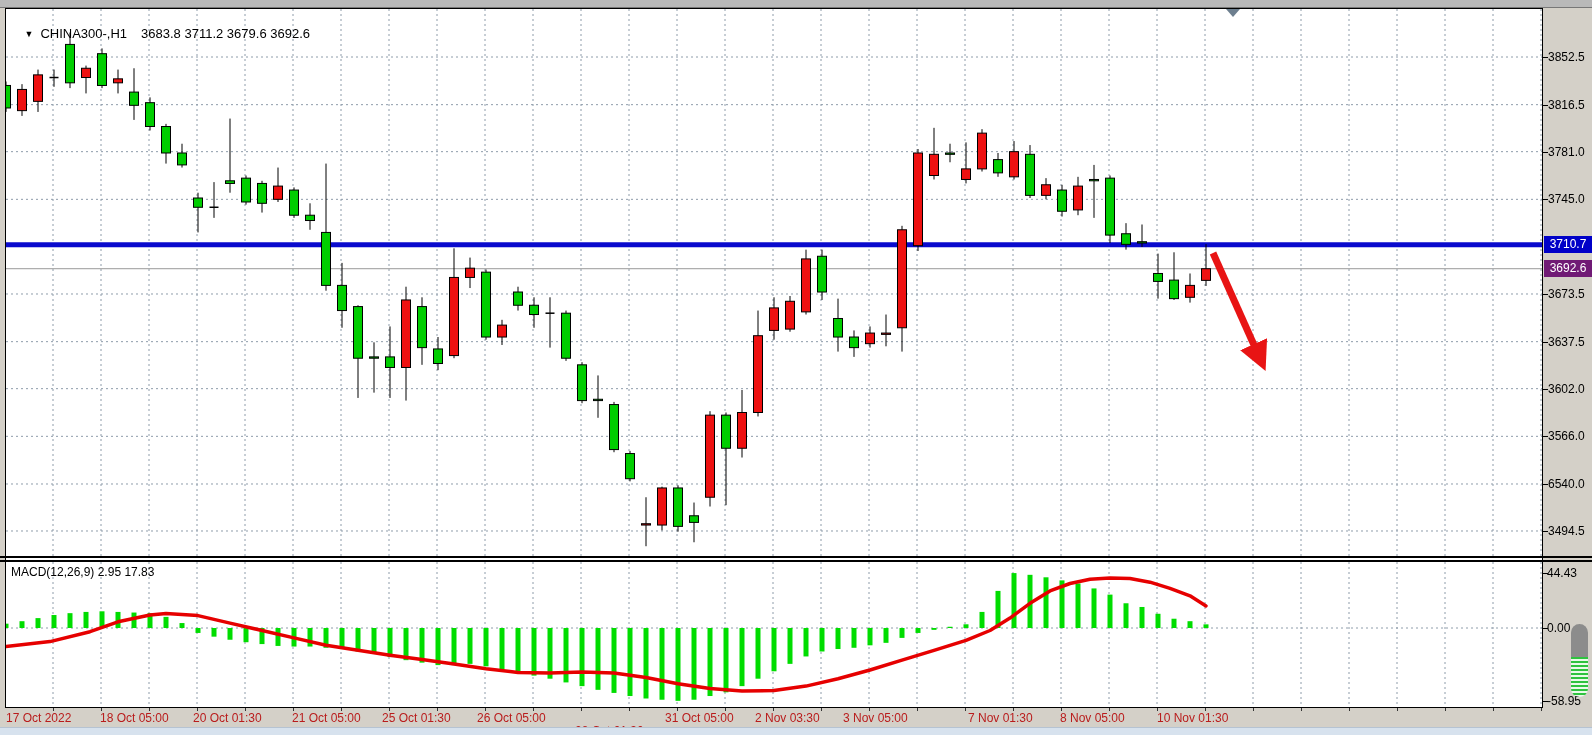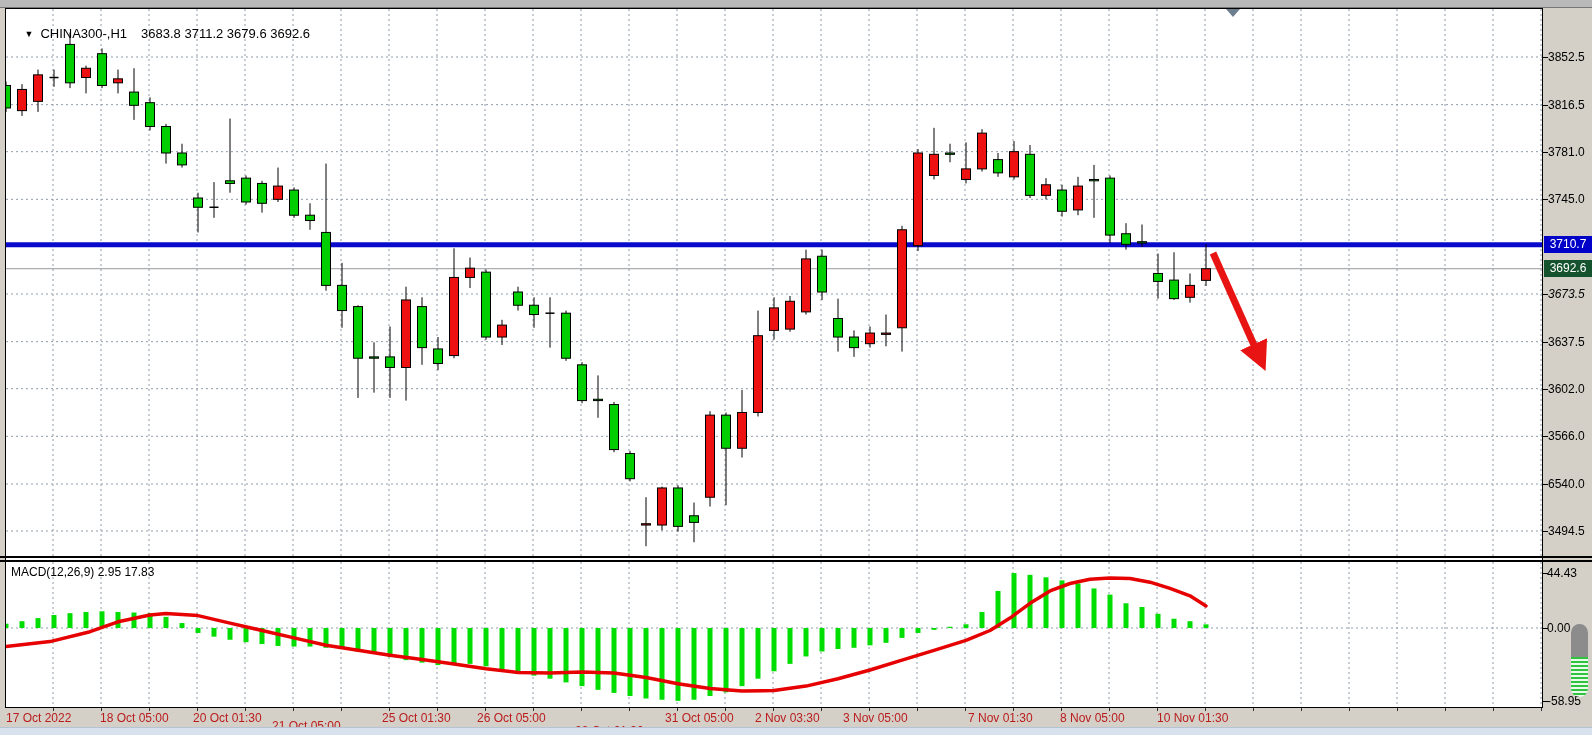--- a/index.html
+++ b/index.html
@@ -359,53 +359,53 @@
 
   <div id="header">
     <span class="tri">▼</span><span>CHINA300-,H1</span><span class="ohlc">3683.8 3711.2 3679.6 3692.6</span>
   </div>
 
   <div id="macd-label">MACD(12,26,9) 2.95 17.83</div>
 
   <div id="shift-marker"></div>
 
   <div id="hline-tag" class="price-tag" style="background: rgb(0, 0, 200);">3710.7</div>
-  <div id="current-tag" class="price-tag" style="background: #14532d;">3692.6</div>
+  <div id="current-tag" class="price-tag" style="background: #701a75;">3692.6</div>
 
   <div id="labels-layer">
       <div class="price-label" style="top: 57px;">3852.5</div>
       <div class="axis-tick" style="top: 57px;"></div>
       <div class="price-label" style="top: 104.665px;">3816.5</div>
       <div class="axis-tick" style="top: 105px;"></div>
       <div class="price-label" style="top: 151.667px;">3781.0</div>
       <div class="axis-tick" style="top: 152px;"></div>
       <div class="price-label" style="top: 199.332px;">3745.0</div>
       <div class="axis-tick" style="top: 199px;"></div>
-      <div class="price-label" style="top: 294px; font-style: italic;">3673.5</div>
+      <div class="price-label" style="top: 294px;">3673.5</div>
       <div class="axis-tick" style="top: 294px;"></div>
       <div class="price-label" style="top: 341.664px;">3637.5</div>
       <div class="axis-tick" style="top: 342px;"></div>
       <div class="price-label" style="top: 388.667px;">3602.0</div>
       <div class="axis-tick" style="top: 389px;"></div>
       <div class="price-label" style="top: 436.332px;">3566.0</div>
       <div class="axis-tick" style="top: 436px;"></div>
       <div class="price-label" style="top: 483.996px;">6540.0</div>
       <div class="axis-tick" style="top: 484px;"></div>
       <div class="price-label" style="top: 530.999px;">3494.5</div>
       <div class="axis-tick" style="top: 531px;"></div>
       <div class="macd-axis-label" style="top: 573.053px;">44.43</div>
       <div class="axis-tick" style="top: 573px;"></div>
       <div class="macd-axis-label" style="top: 628px;">0.00</div>
       <div class="axis-tick" style="top: 628px;"></div>
       <div class="macd-axis-label" style="top: 700.903px;">-58.95</div>
       <div class="axis-tick" style="top: 701px;"></div>
       <div class="time-label" style="left: 6px;">17 Oct 2022</div>
       <div class="time-label" style="left: 100px;">18 Oct 05:00</div>
       <div class="time-label" style="left: 193px;">20 Oct 01:30</div>
-      <div class="time-label" style="left: 272px; margin-top: 8px;">21 Oct 05:00</div>
+      <div class="time-label" style="left: 292px;">21 Oct 05:00</div>
       <div class="time-label" style="left: 382px;">25 Oct 01:30</div>
       <div class="time-label" style="left: 477px;">26 Oct 05:00</div>
       <div class="time-label" style="left: 575px; margin-top: 13px;">28 Oct 01:30</div>
       <div class="time-label" style="left: 665px;">31 Oct 05:00</div>
       <div class="time-label" style="left: 755px;">2 Nov 03:30</div>
       <div class="time-label" style="left: 843px;">3 Nov 05:00</div>
       <div class="time-label" style="left: 962px; margin-left: 6px;">7 Nov 01:30</div>
       <div class="time-label" style="left: 1060px;">8 Nov 05:00</div>
       <div class="time-label" style="left: 1157px;">10 Nov 01:30</div>
       <div class="time-tick" style="left: 53px;"></div>

